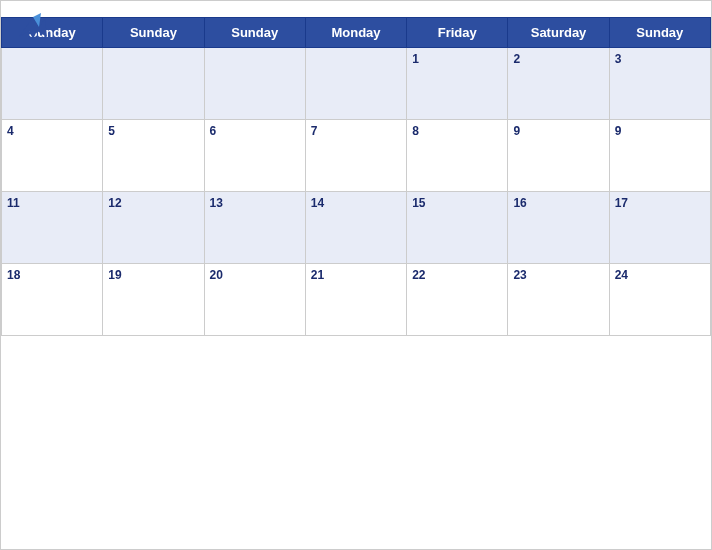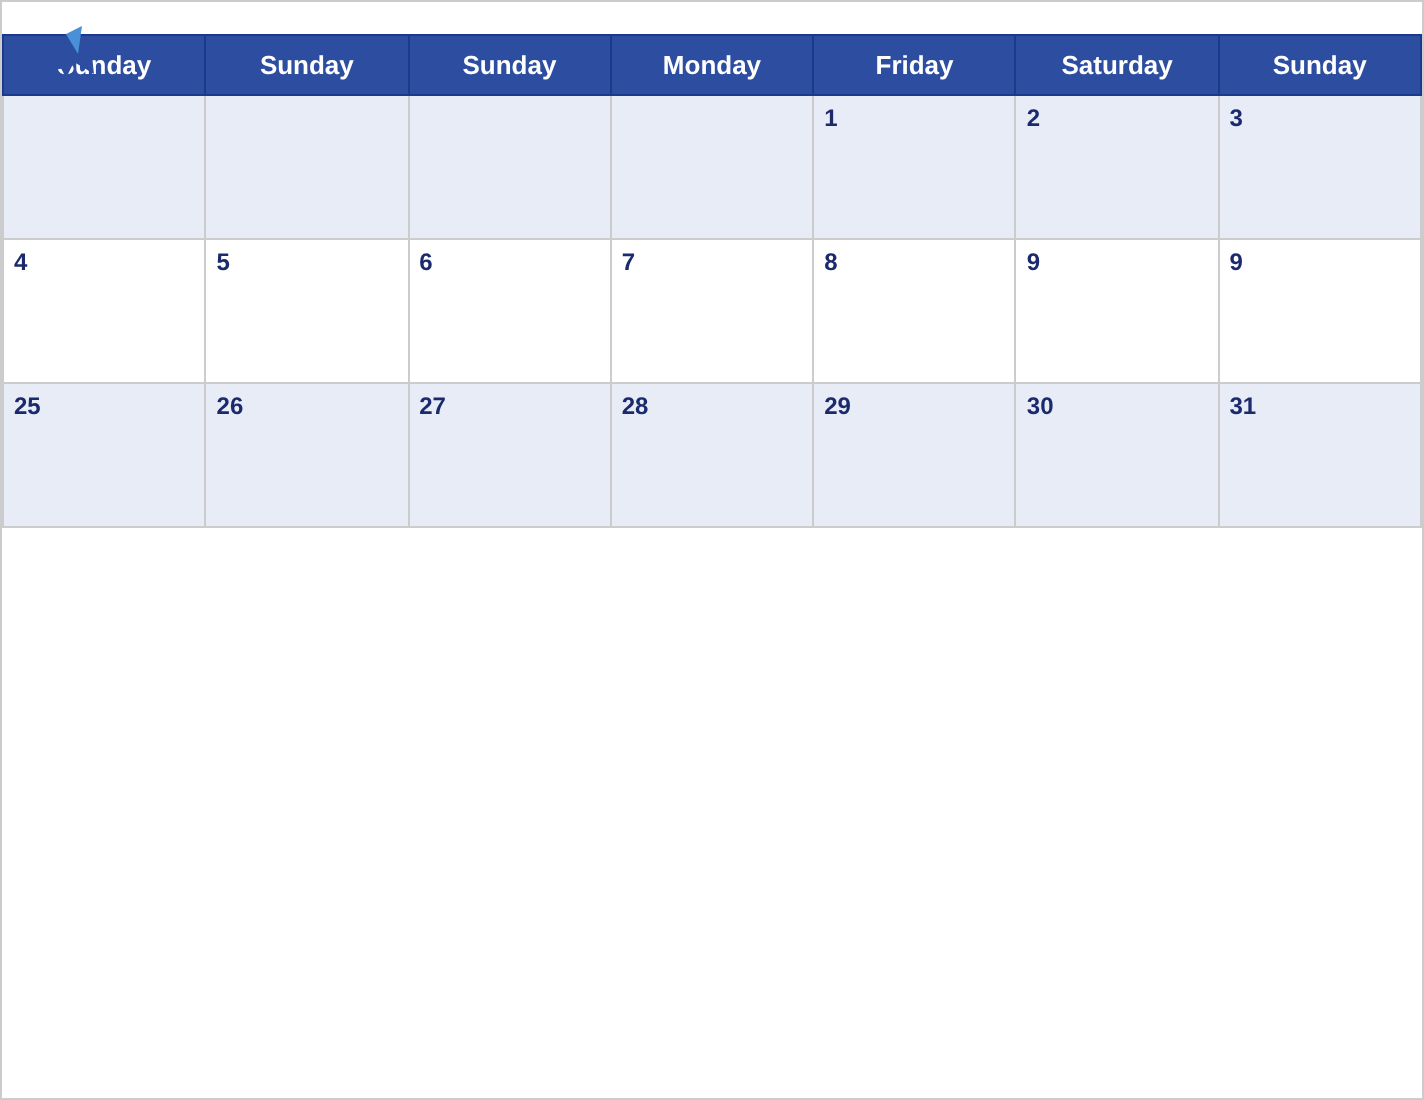--- a/index.html
+++ b/index.html
@@ -143,23 +143,32 @@
         <tr>
           <td><span class="date-num">4</span></td>
           <td><span class="date-num">5</span></td>
           <td><span class="date-num">6</span></td>
           <td><span class="date-num">7</span></td>
           <td><span class="date-num">8</span></td>
           <td><span class="date-num">9</span></td>
           <td><span class="date-num">9</span></td>
         </tr>
         <tr>
-          <td><span class="date-num">25</span></td>
-          <td><span class="date-num">26</span></td>
-          <td><span class="date-num">27</span></td>
-          <td><span class="date-num">28</span></td>
-          <td><span class="date-num">29</span></td>
-          <td><span class="date-num">30</span></td>
-          <td><span class="date-num">31</span></td>
+          <td><span class="date-num">11</span></td>
+          <td><span class="date-num">12</span></td>
+          <td><span class="date-num">13</span></td>
+          <td><span class="date-num">14</span></td>
+          <td><span class="date-num">15</span></td>
+          <td><span class="date-num">16</span></td>
+          <td><span class="date-num">17</span></td>
+        </tr>
+        <tr>
+          <td><span class="date-num">18</span></td>
+          <td><span class="date-num">19</span></td>
+          <td><span class="date-num">20</span></td>
+          <td><span class="date-num">21</span></td>
+          <td><span class="date-num">22</span></td>
+          <td><span class="date-num">23</span></td>
+          <td><span class="date-num">24</span></td>
         </tr>
       </tbody>
   </table>
 </div>
 
 </body></html>

